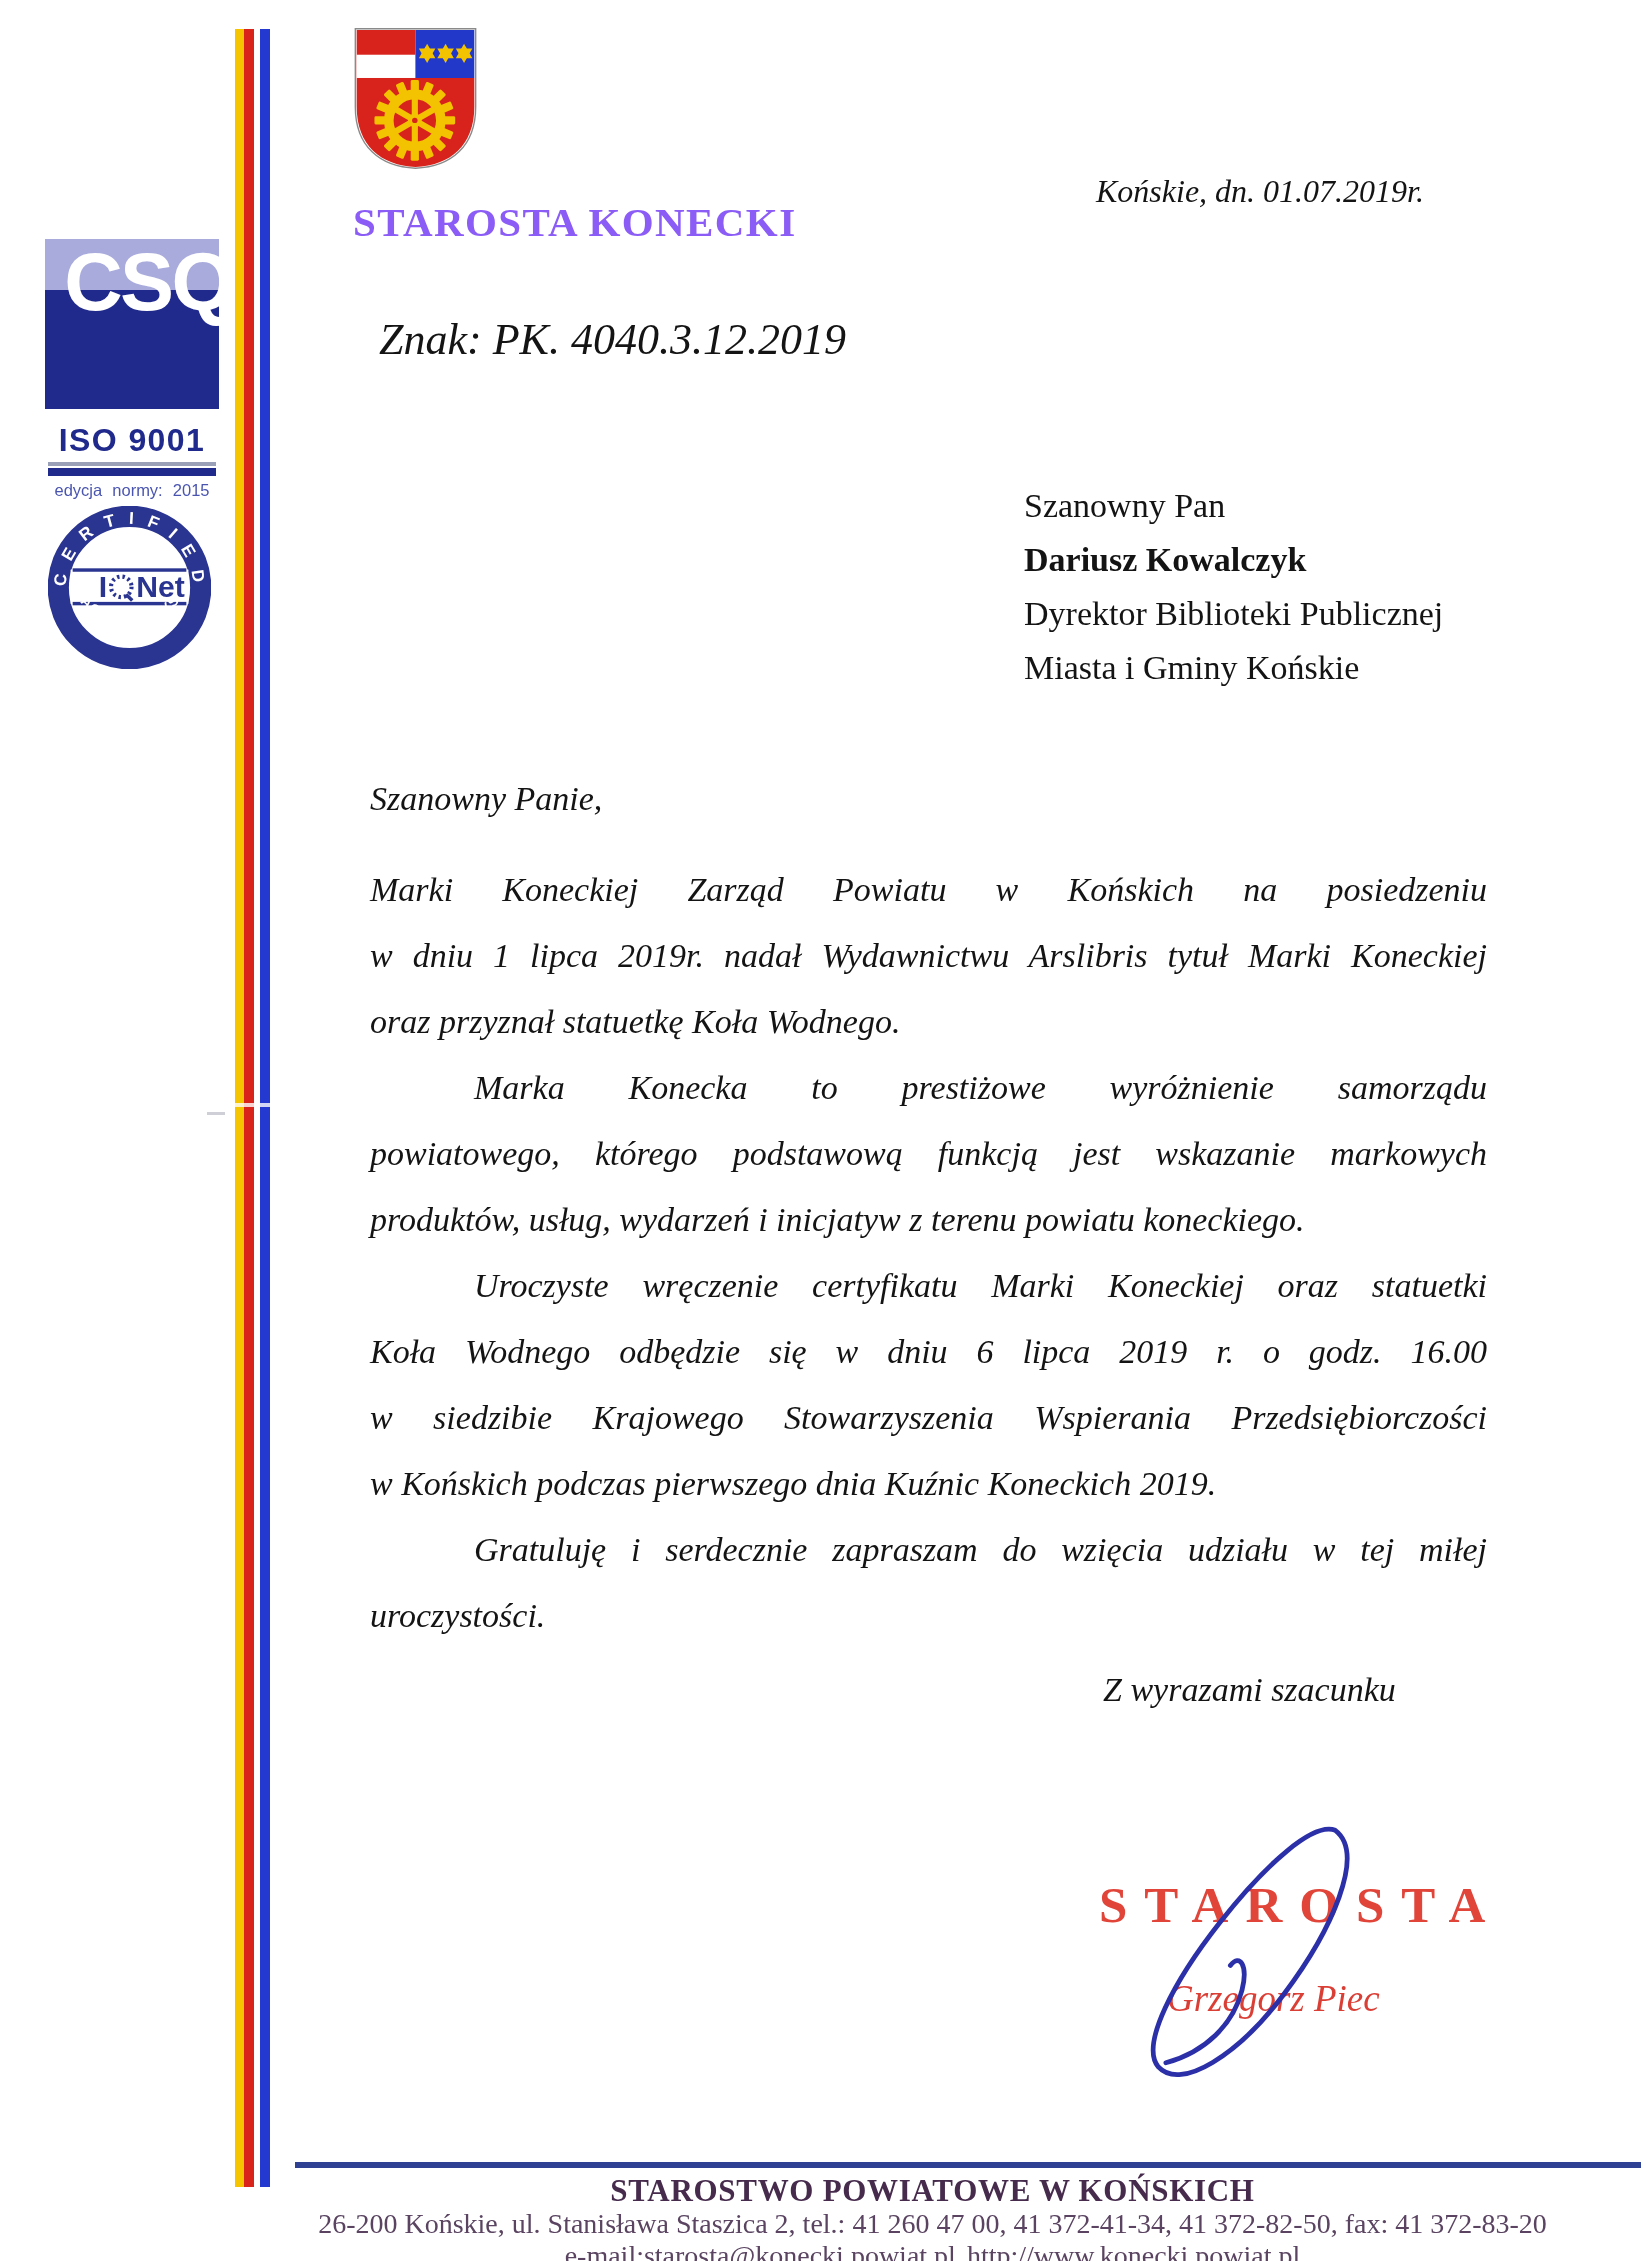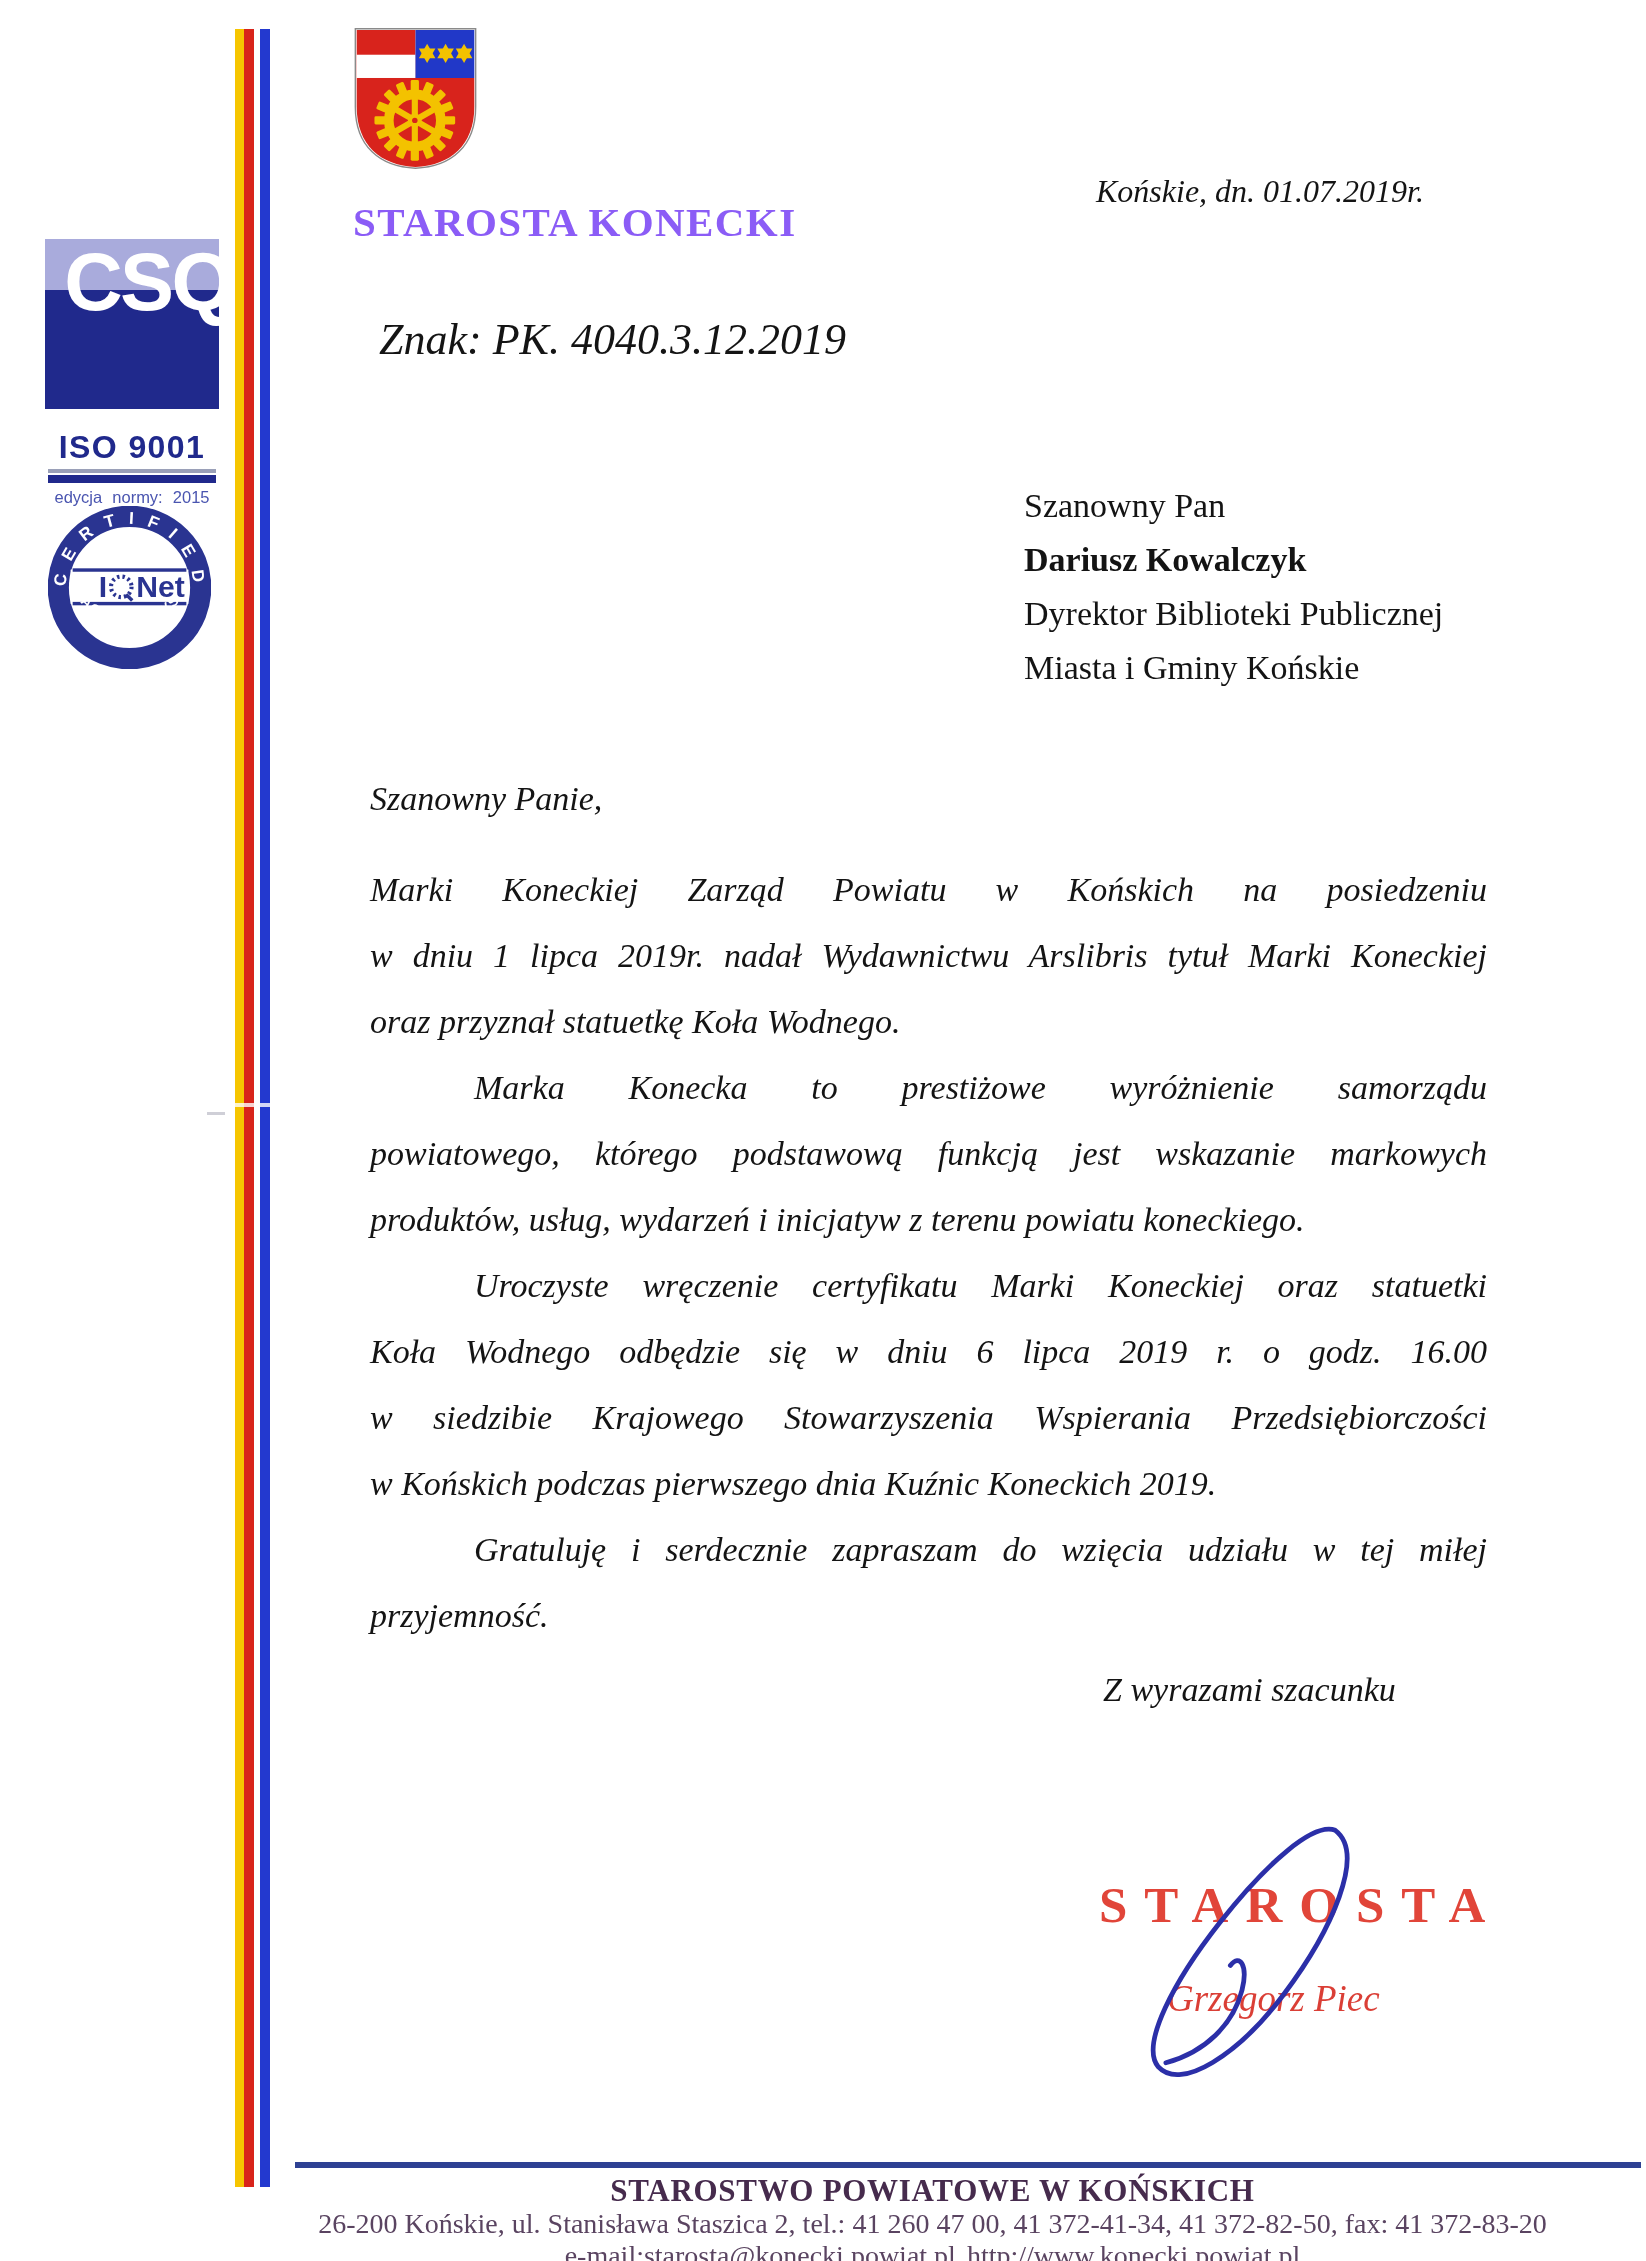--- a/index.html
+++ b/index.html
@@ -22,21 +22,21 @@
   .office-title{left:353px; top:198px; font-size:41px; font-weight:bold; letter-spacing:1.4px; color:#8b5cf6; white-space:nowrap;}
   .place-date{left:1096px; top:173px; font-size:32px; font-style:italic; white-space:nowrap;}
   .reference{left:379px; top:314px; font-size:44px; font-style:italic; white-space:nowrap;}
 
   
   .csq{left:45px; top:239px; width:174px; font-family:"Liberation Sans", sans-serif; text-align:center;}
   .csq-top{height:51px; background:#a9abdc;}
   .csq-bottom{height:119px; background:#20298c;}
   .csq-letters{position:absolute; left:0; top:2.7px; width:206px; text-align:center;
     font-size:81px; font-weight:bold; letter-spacing:-2.7px; color:#ffffff; line-height:81px;}
-  .csq-iso{margin-top:22px; color:#20298c; font-size:32px; font-weight:bold; letter-spacing:1.4px; line-height:32px;}
+  .csq-iso{margin-top:15px; color:#20298c; font-size:32px; font-weight:bold; letter-spacing:1.4px; line-height:32px;}
   .csq-rule-gray{margin:5.5px 2.7px 0 2.7px; height:4.1px; background:#9aa0b8;}
   .csq-rule-blue{margin:2.7px 2.7px 0 2.7px; height:7.5px; background:#20298c;}
   .csq-edition{margin-top:5.5px; color:#4a55b0; font-size:16.5px; word-spacing:5.5px;}
 
   
   .recipient{left:1024px; top:479px; font-size:34px; line-height:54px; white-space:nowrap;}
   .recipient .bold{font-weight:bold;}
 
   
   .salutation{left:370px; top:780px; font-size:34px; font-style:italic;}
@@ -174,21 +174,21 @@
     <div class="just">w dniu 1 lipca 2019r. nadał Wydawnictwu Arslibris tytuł Marki Koneckiej</div>
     <div class="last">oraz przyznał statuetkę Koła Wodnego.</div>
     <div class="just indent">Marka Konecka to prestiżowe wyróżnienie samorządu</div>
     <div class="just">powiatowego, którego podstawową funkcją jest wskazanie markowych</div>
     <div class="last">produktów, usług, wydarzeń  i inicjatyw z terenu powiatu koneckiego.</div>
     <div class="just indent">Uroczyste wręczenie certyfikatu Marki Koneckiej oraz statuetki</div>
     <div class="just">Koła Wodnego odbędzie się w dniu 6 lipca 2019 r. o godz. 16.00</div>
     <div class="just">w siedzibie Krajowego Stowarzyszenia Wspierania Przedsiębiorczości</div>
     <div class="last">w Końskich podczas pierwszego dnia Kuźnic Koneckich 2019.</div>
     <div class="just indent">Gratuluję i serdecznie zapraszam do wzięcia udziału w tej miłej</div>
-    <div class="last">przyjemność.</div>
+    <div class="last">uroczystości.</div>
   </div>
 
   <div class="abs valediction">Z wyrazami szacunku</div>
   <div class="abs stamp-title">STAROSTA</div>
   <div class="abs stamp-name">Grzegorz Piec</div>
 
   <svg class="abs signature-svg" width="1646" height="2261" viewBox="0 0 2400 3297">
     <g fill="none" stroke="#2b2fa8" stroke-width="7" stroke-linecap="round">
       <path d="M1947,2669 C1992,2703 1942,2815 1872,2908 C1806,2996 1722,3050 1689,3014 C1662,2982 1712,2888 1779,2803 C1848,2716 1915,2657 1947,2669 Z"></path>
       <path d="M1700,3008 C1758,2992 1798,2952 1811,2902 C1820,2866 1808,2848 1794,2866"></path>

